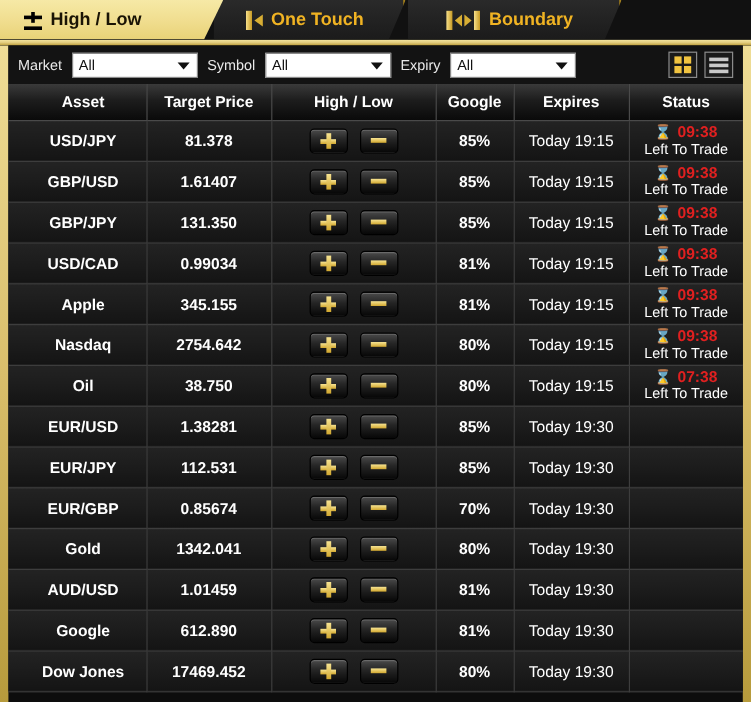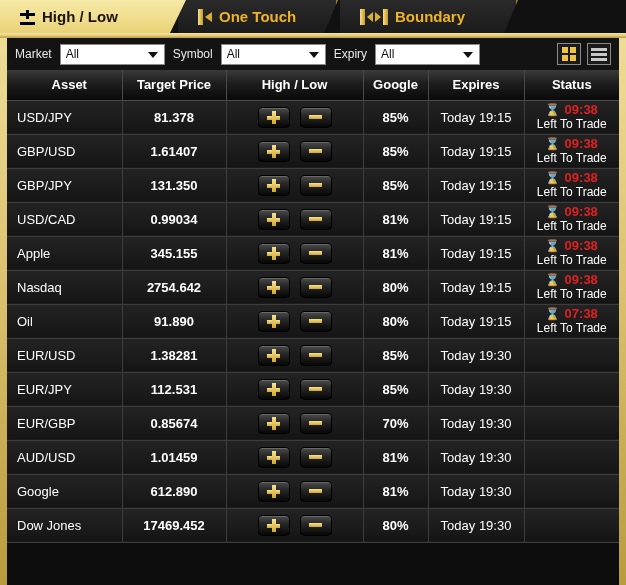--- a/index.html
+++ b/index.html
@@ -41,20 +41,21 @@
     white-space: nowrap;
   }
   .tab .tab-label { line-height: 1; }
 
   .tab.inactive {
     background: linear-gradient(180deg,#2a2a2a 0%,#232323 45%,#1b1b1b 100%);
     color: #f0b323;
     border-right: 2px solid #a3801f;
     -webkit-clip-path: polygon(0 0, 100% 0, calc(100% - 14px) 100%, 0 100%);
     clip-path: polygon(0 0, 100% 0, calc(100% - 14px) 100%, 0 100%);
+    justify-content: center;
   }
   .tab.active {
     background: linear-gradient(180deg,#f6e9a6 0%,#f0dd8e 55%,#e8d277 100%);
     color: #1a1405;
     z-index: 5;
     -webkit-clip-path: polygon(0 0, 100% 0, calc(100% - 16px) 100%, 0 100%);
     clip-path: polygon(0 0, 100% 0, calc(100% - 16px) 100%, 0 100%);
   }
 
   .tab-hl { left: 0;   width: 186px; }
@@ -198,21 +199,21 @@
     height: 34px;
     background: linear-gradient(180deg,#232323 0%,#1c1c1c 50%,#141414 100%);
     border-right: 1px solid #3d3d3d;
     border-bottom: 1px solid #3d3d3d;
     color: #ffffff;
     font-size: 13px;
     vertical-align: middle;
   }
   table.quotes td:last-child { border-right: none; }
 
-  .c-asset   { width: 115px; padding-left: 10px; font-weight: normal; text-align: left; }
+  .c-asset   { width: 115px; padding-left: 10px; font-weight: bold; text-align: center; }
   .c-price   { width: 104px; text-align: center; font-weight: bold; font-size: 14px; }
   .c-hilo    { width: 137px; text-align: center; }
   .c-return  { width: 65px;  text-align: center; font-weight: bold; font-size: 14px; }
   .c-expires { width: 96px;  text-align: center; font-size: 13px; }
   .c-status  { width: 95px;  text-align: center; margin-left: 12px; }
 
   
   .hl-btns { display: flex; justify-content: center; gap: 10px; }
   .tbtn {
     width: 32px; height: 21px;
@@ -487,21 +488,21 @@
                 <div class="status-top">
                   <span class="hourglass-icon">⌛</span>
                   <span class="status-time">09:38</span>
                 </div>
                 <div class="status-sub">Left To Trade</div>
               </div>
             </td>
           </tr>
           <tr>
             <td class="c-asset">Oil</td>
-            <td class="c-price">91.890</td>
+            <td class="c-price">38.750</td>
             <td class="c-hilo">
               <div class="hl-btns">
                 <span class="tbtn">
                   <span class="g-plus"></span>
                 </span>
                 <span class="tbtn">
                   <span class="g-minus"></span>
                 </span>
               </div>
             </td>
@@ -562,20 +563,37 @@
                 <span class="tbtn">
                   <span class="g-minus"></span>
                 </span>
               </div>
             </td>
             <td class="c-return">70%</td>
             <td class="c-expires">Today 19:30</td>
             <td class="c-status"></td>
           </tr>
           <tr>
+            <td class="c-asset">Gold</td>
+            <td class="c-price">1342.041</td>
+            <td class="c-hilo">
+              <div class="hl-btns">
+                <span class="tbtn">
+                  <span class="g-plus"></span>
+                </span>
+                <span class="tbtn">
+                  <span class="g-minus"></span>
+                </span>
+              </div>
+            </td>
+            <td class="c-return">80%</td>
+            <td class="c-expires">Today 19:30</td>
+            <td class="c-status"></td>
+          </tr>
+          <tr>
             <td class="c-asset">AUD/USD</td>
             <td class="c-price">1.01459</td>
             <td class="c-hilo">
               <div class="hl-btns">
                 <span class="tbtn">
                   <span class="g-plus"></span>
                 </span>
                 <span class="tbtn">
                   <span class="g-minus"></span>
                 </span>

